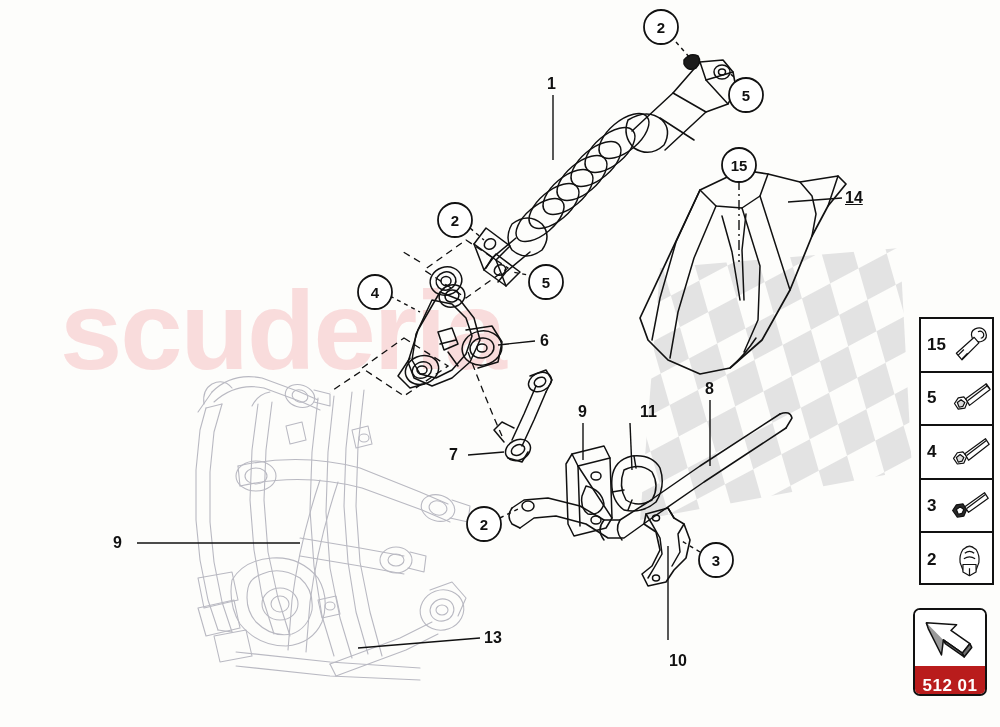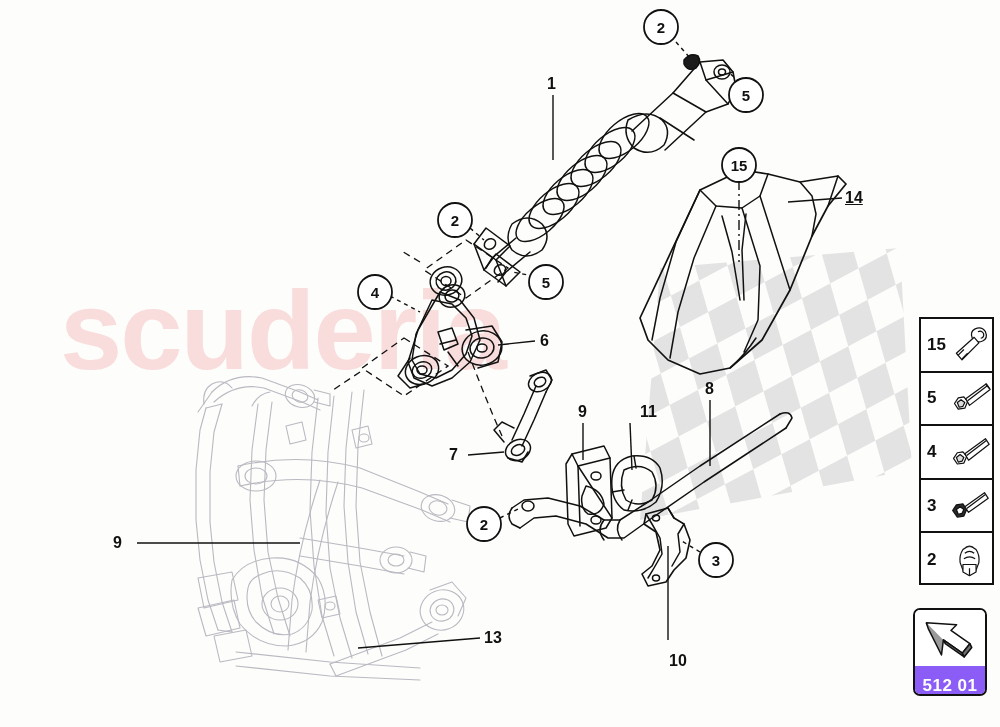--- a/index.html
+++ b/index.html
@@ -53,21 +53,21 @@
 
   
   .badge{
     position:absolute;left:913px;top:608px;
     width:74px;height:88px;
     border:2px solid #111;border-radius:7px;
     background:#fff;overflow:hidden;box-sizing:border-box;
   }
   .badge-art{height:56px;position:relative;background:#fff;}
   .badge-bar{
-    height:40px;background:#8b5cf6;color:#fff;
+    height:40px;background:#b91c1c;color:#fff;
     font-size:17px;font-weight:700;
     display:flex;align-items:center;justify-content:center;
     letter-spacing:0.5px;
   }
 
   .lbl{
     position:absolute;
     font-size:16px;font-weight:700;color:#111;
     user-select:none;line-height:1;
   }

